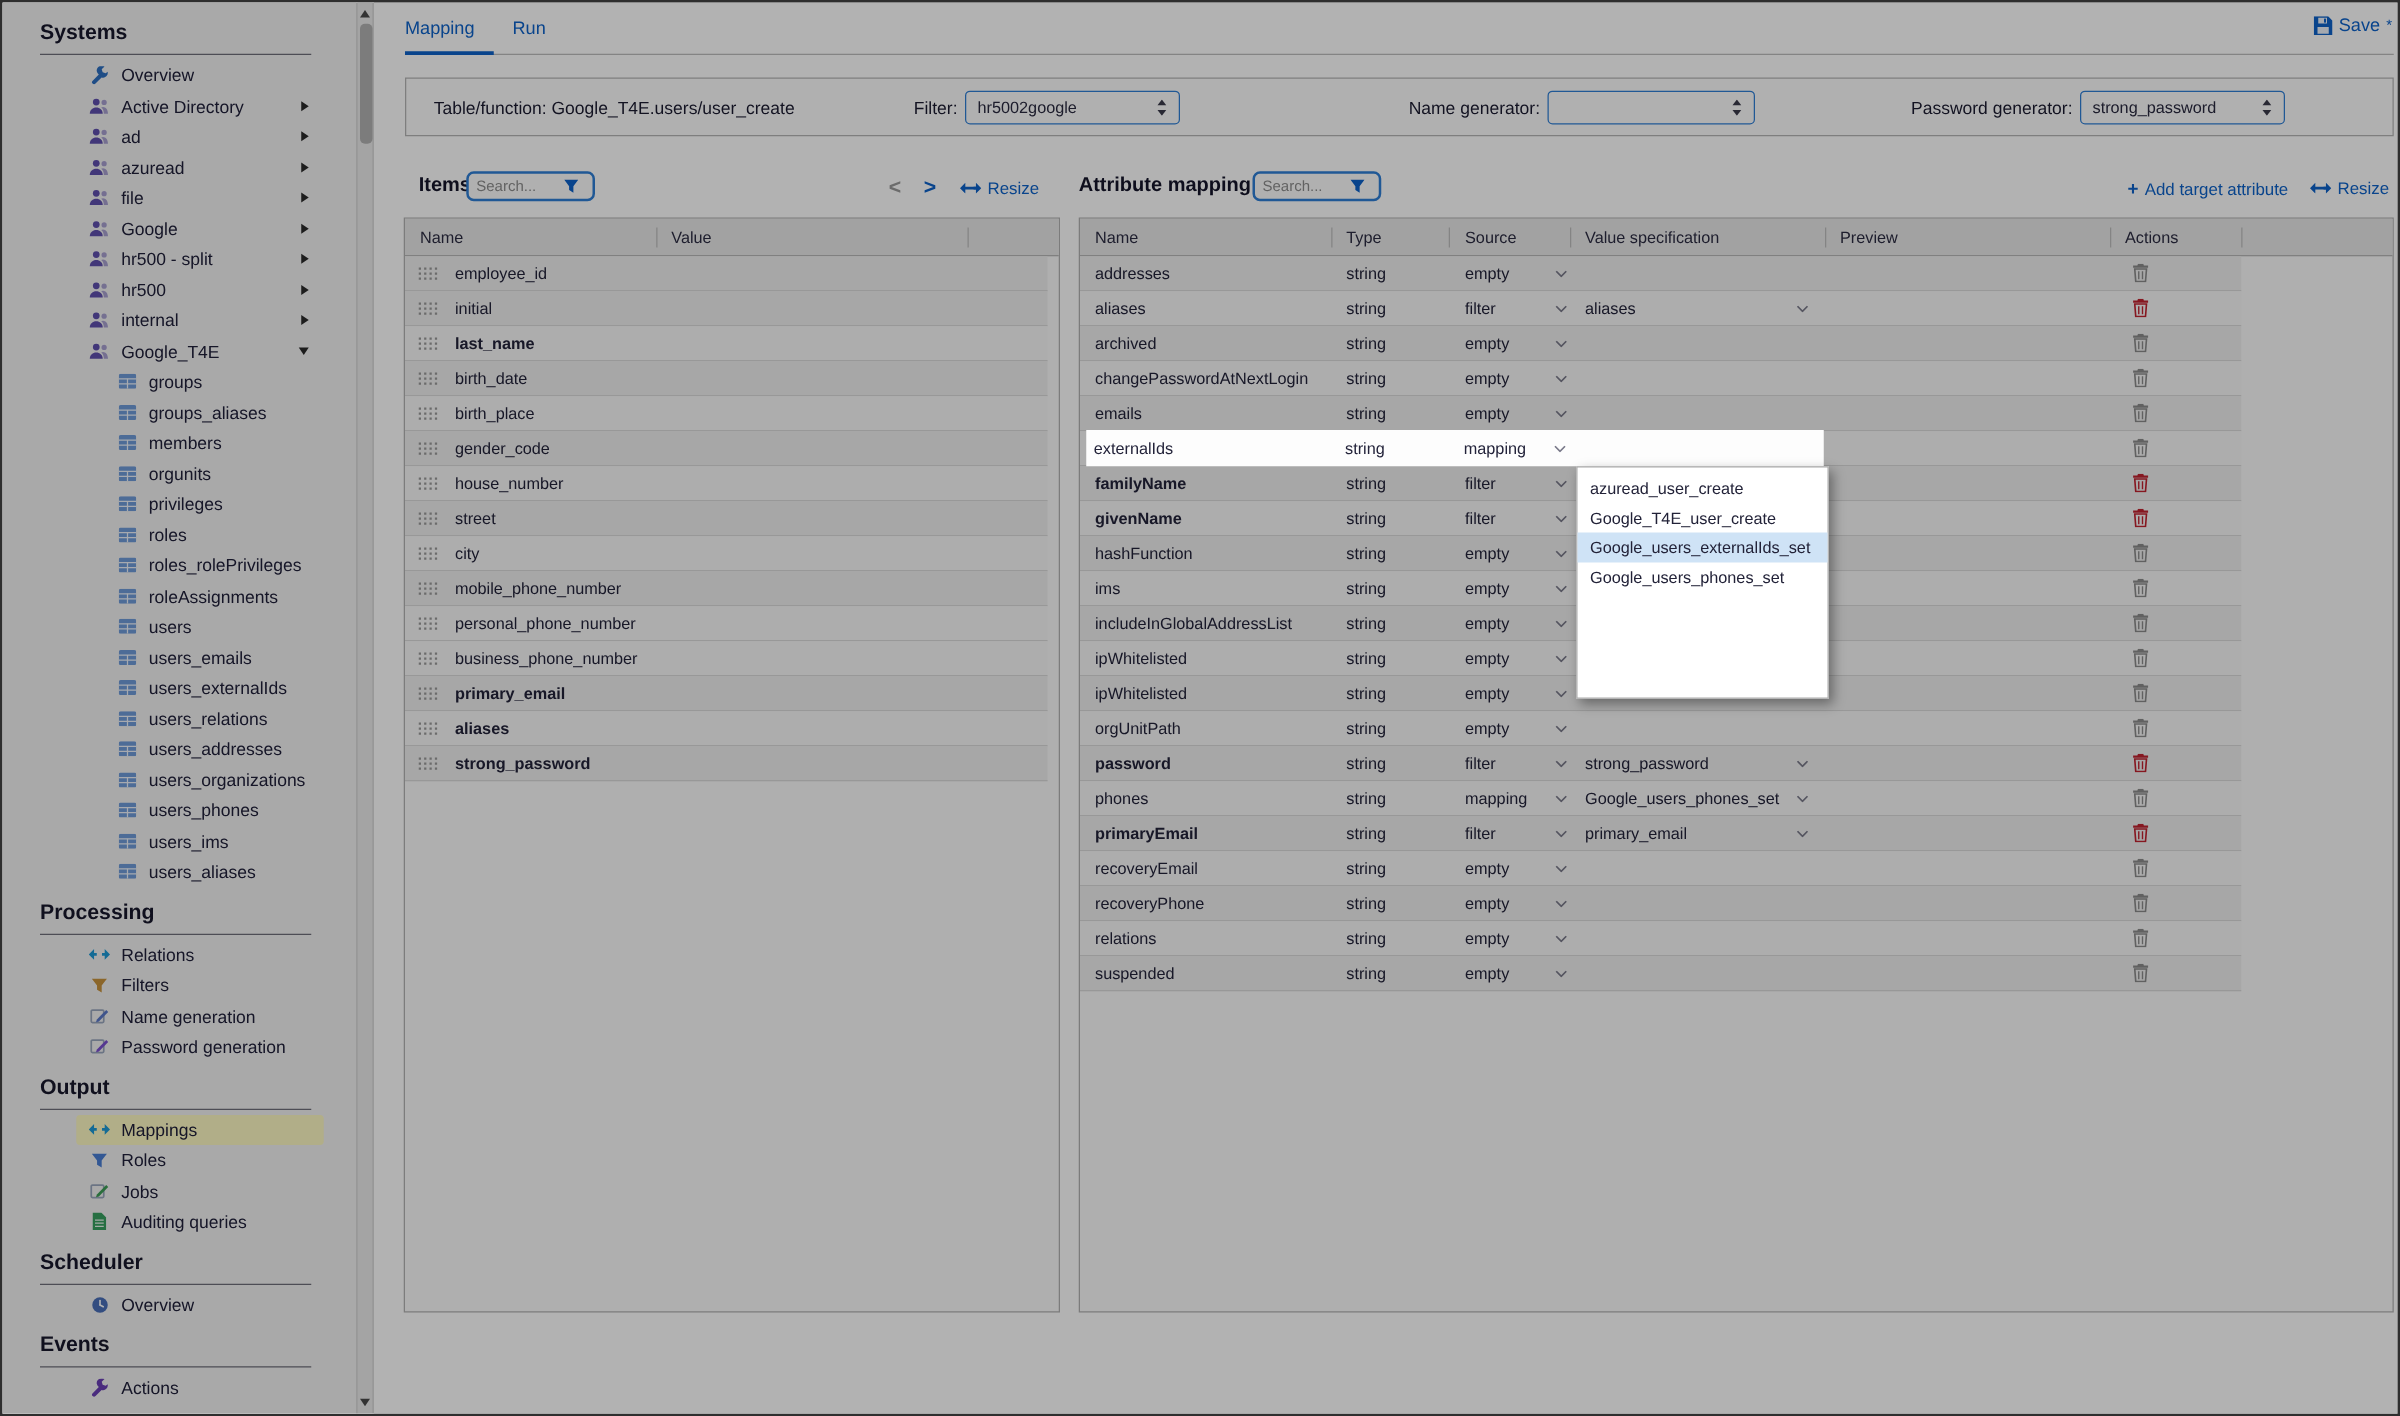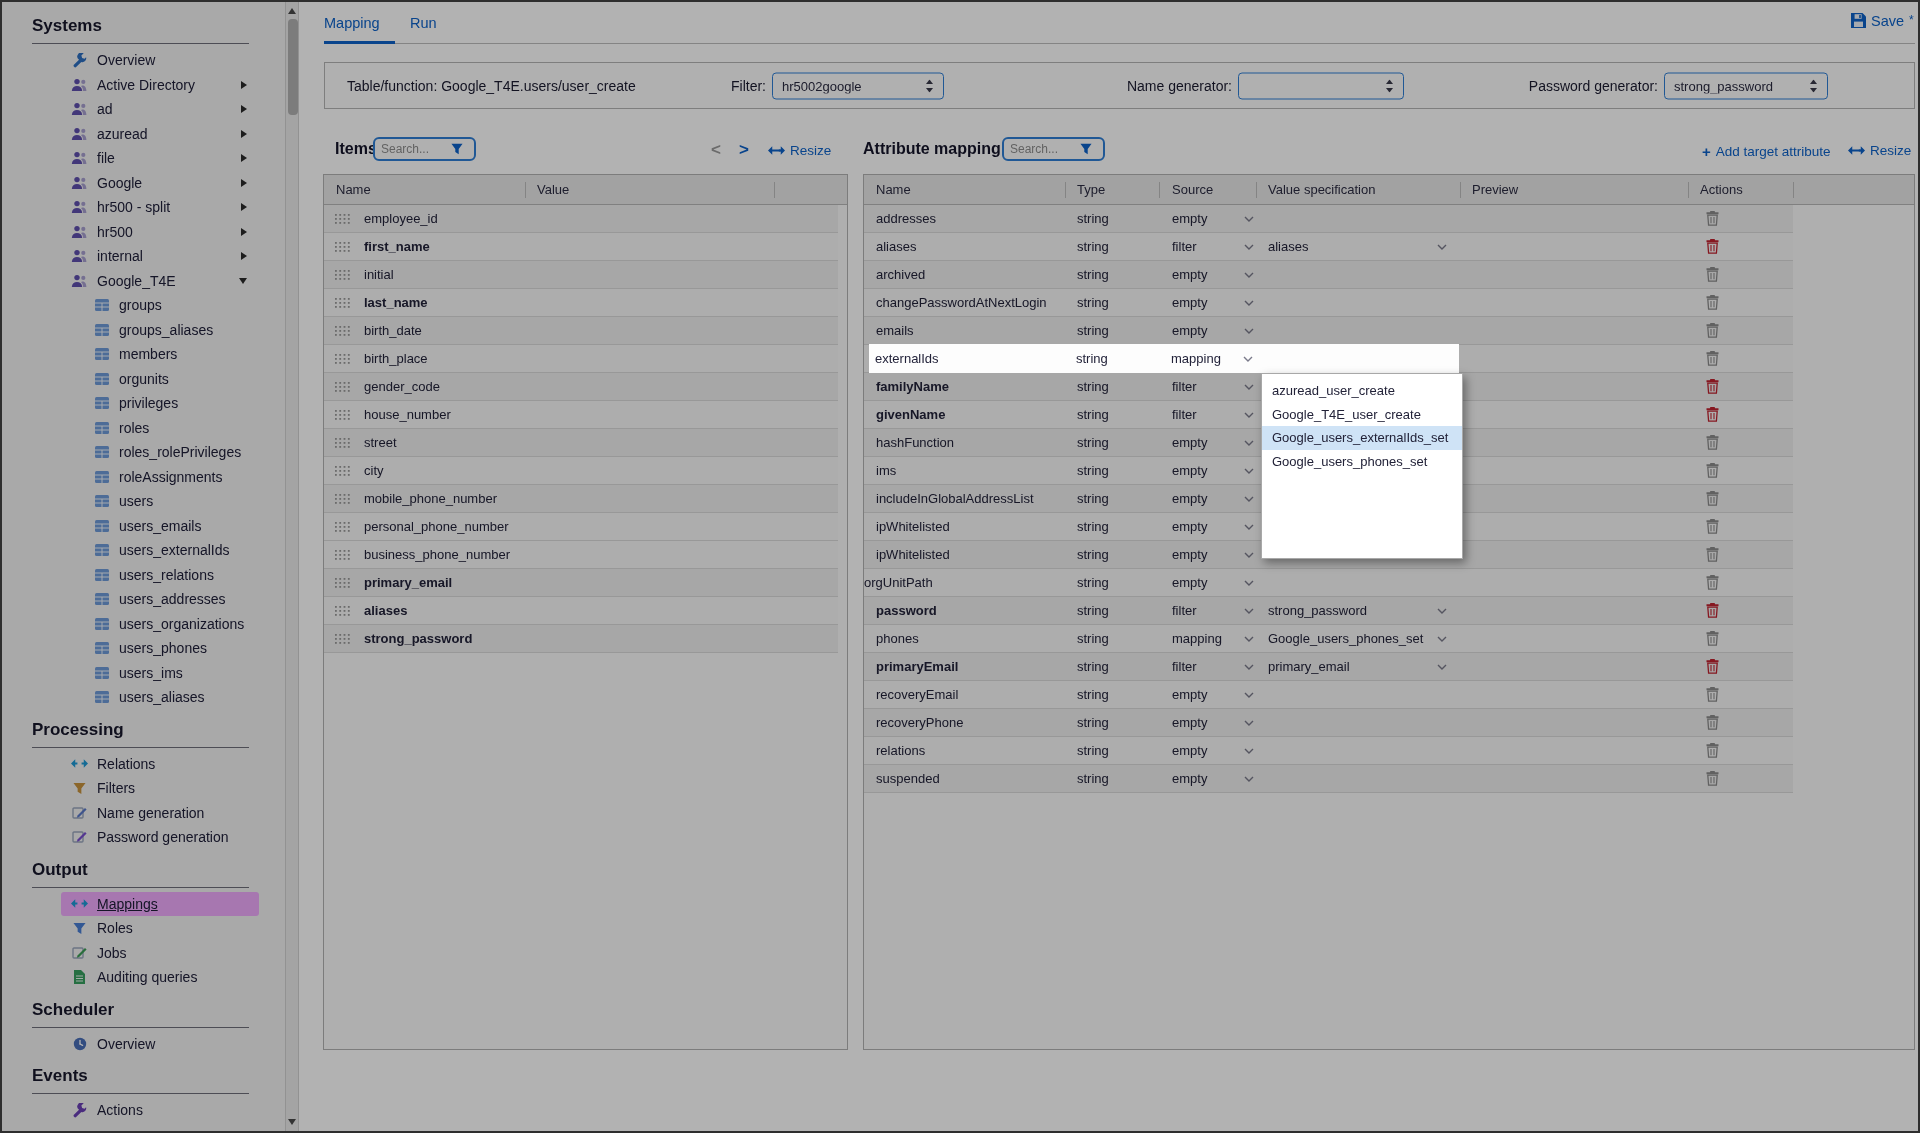--- a/index.html
+++ b/index.html
@@ -7,21 +7,21 @@
   body { font-family:"Liberation Sans", sans-serif; color:#1d1d35; }
   .app { position:relative; width:1920px; height:1133px; background:#fff; border:2px solid #2e2e2e; overflow:hidden; }
 
   
   .sidebar { position:absolute; left:0; top:0; width:283px; height:100%; background:#f3f3f3; overflow:hidden; padding-top:12px; }
   .side-head { margin:10px 36px 4px 30px; padding-bottom:7px; border-bottom:1px solid #6f6f7a; font-size:17px; font-weight:bold; color:#17172b; }
   .side-head:first-child { margin-top:2px; }
   .side-list { margin-bottom:6px;padding-left:45px; }
   .side-item { position:relative; display:flex; align-items:center; height:24.5px; margin:0 26px 0 14px; padding-left:9px; border-radius:3px; font-size:14px; color:#20203a; cursor:default; }
   .side-item.sub { padding-left:31px; }
-  .side-item.selected { background:#f0abfc;text-decoration:underline; }
+  .side-item.selected { background:#fef9c3; }
   .side-item .ic { width:19px; height:17px; margin-right:8px; display:flex; align-items:center; justify-content:center; flex:0 0 19px; }
   .side-item .caret { position:absolute; right:12px; width:0; height:0; }
   .caret.r { border-left:6px solid #2a2a2a; border-top:4px solid transparent; border-bottom:4px solid transparent; }
   .caret.d { border-top:6px solid #2a2a2a; border-left:4px solid transparent; border-right:4px solid transparent; }
 
   
   .side-scroll { position:absolute; left:283px; top:0; width:14px; height:100%; background:#ebebeb; border-left:1px solid #d2d2d2; border-right:1px solid #d2d2d2; }
   .side-scroll .arr { position:absolute; left:0; width:100%; height:14px; display:flex; align-items:center; justify-content:center; }
   .side-scroll .arr.up { top:2px; } .side-scroll .arr.down { bottom:2px; }
   .side-scroll .tri-up { width:0;height:0;border-bottom:6px solid #4a4a4a;border-left:4px solid transparent;border-right:4px solid transparent; }
@@ -710,42 +710,20 @@
                 <rect x="1" y="9" width="1.8" height="1.8"></rect>
                 <rect x="5.3" y="9" width="1.8" height="1.8"></rect>
                 <rect x="9.6" y="9" width="1.8" height="1.8"></rect>
                 <rect x="13.899999999999999" y="9" width="1.8" height="1.8"></rect>
               </g>
             </svg>
           </span>
       <span class="c name" style="left:40px">employee_id</span>
       <span class="c" style="left:213px"></span>
         </div>
-        <div class="trow even b">
-          <span class="drag">
-            <svg width="17" height="12" viewBox="0 0 17 12">
-              <g fill="#9a9a9a">
-                <rect x="1" y="1" width="1.8" height="1.8"></rect>
-                <rect x="5.3" y="1" width="1.8" height="1.8"></rect>
-                <rect x="9.6" y="1" width="1.8" height="1.8"></rect>
-                <rect x="13.899999999999999" y="1" width="1.8" height="1.8"></rect>
-                <rect x="1" y="5" width="1.8" height="1.8"></rect>
-                <rect x="5.3" y="5" width="1.8" height="1.8"></rect>
-                <rect x="9.6" y="5" width="1.8" height="1.8"></rect>
-                <rect x="13.899999999999999" y="5" width="1.8" height="1.8"></rect>
-                <rect x="1" y="9" width="1.8" height="1.8"></rect>
-                <rect x="5.3" y="9" width="1.8" height="1.8"></rect>
-                <rect x="9.6" y="9" width="1.8" height="1.8"></rect>
-                <rect x="13.899999999999999" y="9" width="1.8" height="1.8"></rect>
-              </g>
-            </svg>
-          </span>
-      <span class="c name" style="left:40px">first_name</span>
-      <span class="c" style="left:213px"></span>
-        </div>
         <div class="trow odd">
           <span class="drag">
             <svg width="17" height="12" viewBox="0 0 17 12">
               <g fill="#9a9a9a">
                 <rect x="1" y="1" width="1.8" height="1.8"></rect>
                 <rect x="5.3" y="1" width="1.8" height="1.8"></rect>
                 <rect x="9.6" y="1" width="1.8" height="1.8"></rect>
                 <rect x="13.899999999999999" y="1" width="1.8" height="1.8"></rect>
                 <rect x="1" y="5" width="1.8" height="1.8"></rect>
                 <rect x="5.3" y="5" width="1.8" height="1.8"></rect>
@@ -1350,21 +1328,21 @@
               <path fill="currentColor" d="M4.4 0h4.2l.5 1.3h3.4v1.9H.5V1.3h3.4z"></path>
               <path fill="none" stroke="currentColor" stroke-width="1.3" d="M1.8 4.2h9.4l-.8 10H2.6z"></path>
               <g stroke="currentColor" stroke-width="1.1">
                 <line x1="5" y1="6" x2="5" y2="12.3"></line>
                 <line x1="8" y1="6" x2="8" y2="12.3"></line>
               </g>
             </svg>
           </span>
         </div>
         <div class="trow even">
-          <span class="c name" style="left:0">orgUnitPath</span>
+          <span class="c name" style="left:12px">orgUnitPath</span>
       <span class="c" style="left:213px">string</span>
       <span class="c" style="left:308px">empty</span>
       <span class="chev" style="left:380px">
             <svg width="10" height="6" viewBox="0 0 10 6">
               <polyline points="1,1 5,5 9,1" fill="none" stroke="#7a7a8a" stroke-width="1.4"></polyline>
             </svg>
           </span>
       <span class="c" style="left:404px"></span>
           <span class="c" style="left:608px"></span>
       <span class="trash gray" style="left:842px">

